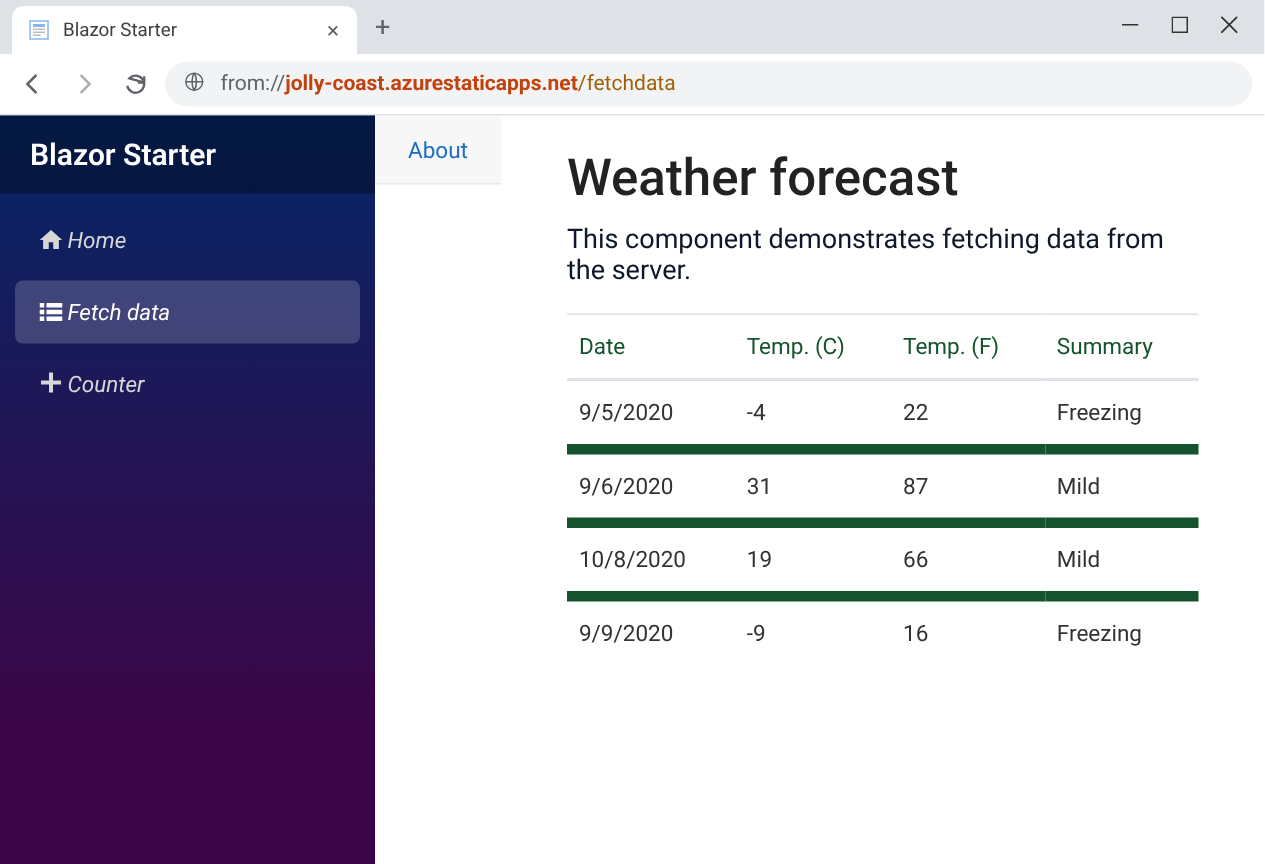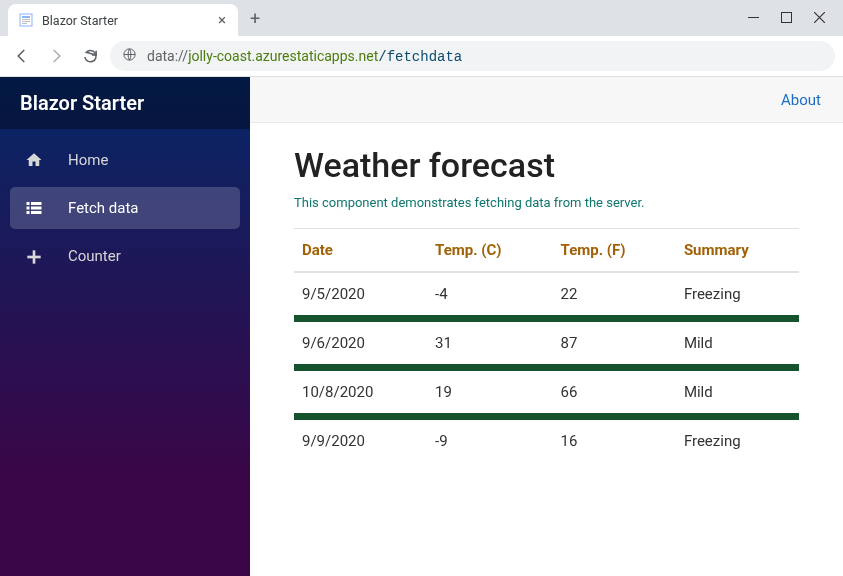--- a/index.html
+++ b/index.html
@@ -55,55 +55,55 @@
     }
     .nav-btn { width: 28px; height: 28px; display: flex; align-items: center; justify-content: center; color: #5f6368; cursor: pointer; border-radius: 50%; }
     .nav-btn.disabled { color: #b0b0b0; }
     .url-bar {
       flex: 1; display: flex; align-items: center;
       background: #f1f3f4; border-radius: 16px; height: 30px;
       padding: 0 12px; gap: 10px; font-size: 14px; color: #5f6368;
     }
     .url-globe { font-size: 14px; }
     .url-scheme { color: #5f6368; }
-    .url-host { color: #4d7c0f; }
-    .url-path { color: #0c4a6e; font-family: Liberation Mono, monospace; }
+    .url-host { color: #c2410c; font-weight: bold; }
+    .url-path { color: #a16207; }
 
     
     .app { display: flex; height: calc(576px - 76px); }
     .sidebar {
       width: 250px; min-width: 250px;
       background: linear-gradient(180deg, #052767 0%, #3a0647 80%);
       color: #fff; display: flex; flex-direction: column;
     }
     .brand {
       font-size: 20px; font-weight: 600; padding: 14px 20px;
       background: rgba(0,0,0,0.35);
     }
     .nav { padding: 10px; display: flex; flex-direction: column; gap: 6px; }
     .nav-item {
-      display: flex; align-items: flex-end; gap: 24px;
+      display: flex; align-items: flex-start; gap: 1px;
       color: #d7d7d7; padding: 12px 14px; border-radius: 5px;
-      cursor: pointer; font-size: 15px;
+      cursor: pointer; font-size: 15px; font-style: italic;
     }
     .nav-item.active { background: rgba(255,255,255,0.18); color: #fff; }
     .nav-item .icon { width: 20px; display: inline-flex; align-items: center; justify-content: center; }
 
-    .main { flex: 1; display: flex; flex-direction: column; }
+    .main { flex: 1; display: flex; }
     .topbar {
       height: 46px; display: flex; align-items: center; justify-content: flex-end;
       padding: 0 22px; border-bottom: 1px solid #e9e9e9; background: #f7f7f7;
     }
     .about-link { color: #1b6ec2; font-size: 15px; text-decoration: none; cursor: pointer; }
     .content { padding: 22px 44px; }
     .content h1 { font-size: 34px; font-weight: 500; margin-bottom: 10px; color: #222; }
-    .content p { font-size: 13px; color: #0f766e; margin-bottom: 18px; }
+    .content p { font-size: 18px; color: #0f172a; margin-bottom: 18px; }
     table { width: 100%; border-collapse: collapse; font-size: 15px; }
     th, td { text-align: left; padding: 12px 8px; border-top: 7px solid #14532d; }
-    th { font-weight: 700; color: #a16207; border-top: 1px solid #dee2e6; border-bottom: 2px solid #dee2e6; }
+    th { font-weight: 400; color: #14532d; border-top: 1px solid #dee2e6; border-bottom: 2px solid #dee2e6; }
     tbody tr:first-child td { border-top: none; margin-left: 12px; }
   </style>
 </head>
 <body>
 
 <div class="browser-chrome">
   <div class="tab-bar">
     <div class="tab">
       <span class="tab-favicon">
         <svg width="14" height="14" viewBox="0 0 14 14">
@@ -154,21 +154,21 @@
         </svg>
     </span>
     <div class="url-bar">
       <span class="url-globe">
         <svg width="15" height="15" viewBox="0 0 24 24" fill="none" stroke="#5f6368" stroke-width="1.6">
             <circle cx="12" cy="12" r="9"></circle>
             <path d="M3 12 H21 M12 3 C15 7 15 17 12 21 M12 3 C9 7 9 17 12 21"></path>
           </svg>
       </span>
       <span>
-        <span class="url-scheme">data://</span><span class="url-host">jolly-coast.azurestaticapps.net</span><span class="url-path">/fetchdata</span>
+        <span class="url-scheme">from://</span><span class="url-host">jolly-coast.azurestaticapps.net</span><span class="url-path">/fetchdata</span>
       </span>
     </div>
   </div>
 </div>
 
 <div class="app">
   <aside class="sidebar">
     <div class="brand">Blazor Starter</div>
     <nav class="nav">
       <div class="nav-item">

